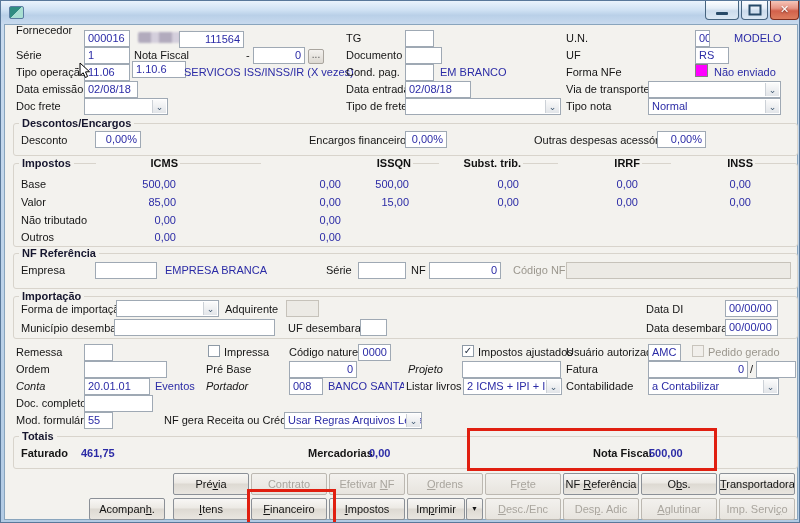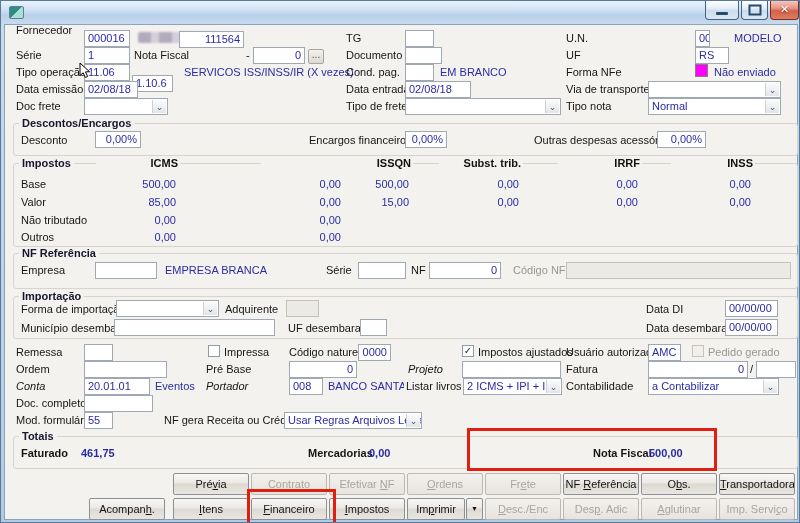--- a/index.html
+++ b/index.html
@@ -64,21 +64,21 @@
   <div class="lbl" style="left:15px;top:48px">Série</div>
   <div class="inp" style="left:83px;top:46px;width:46px">1</div>
   <div class="lbl" style="left:133px;top:48px">Nota Fiscal</div>
   <div class="inp r" style="left:178px;top:30px;width:65px">111564</div>
   <div class="lbl" style="left:245px;top:48px">-</div>
   <div class="inp r" style="left:252px;top:46px;width:52px">0</div>
   <div class="mini" style="left:307px;top:48px">...</div>
 
   <div class="lbl" style="left:15px;top:65px">Tipo operação</div>
   <div class="inp" style="left:83px;top:63px;width:46px">11.06</div>
-  <div class="inp" style="left:131px;top:74px;width:41px">1.10.6</div>
+  <div class="inp" style="left:131px;top:60px;width:54px">1.10.6</div>
   <div class="lbl blue" style="left:183px;top:65px">SERVICOS ISS/INSS/IR (X vezes)</div>
 
   <div class="lbl" style="left:15px;top:82px">Data emissão</div>
   <div class="inp" style="left:83px;top:80px;width:54px">02/08/18</div>
 
   <div class="lbl" style="left:15px;top:99px">Doc frete</div>
   <div class="combo" style="left:83px;top:97px;width:84px">
     <span></span>
     <span class="chev">⌄</span>
   </div>

